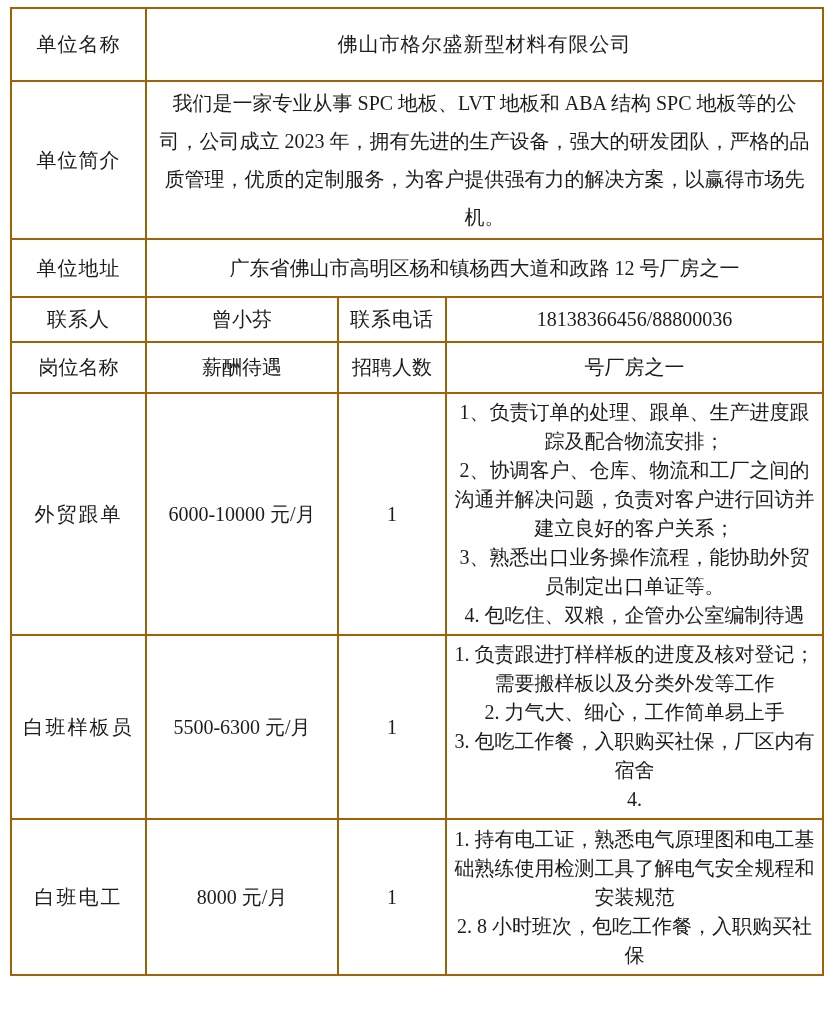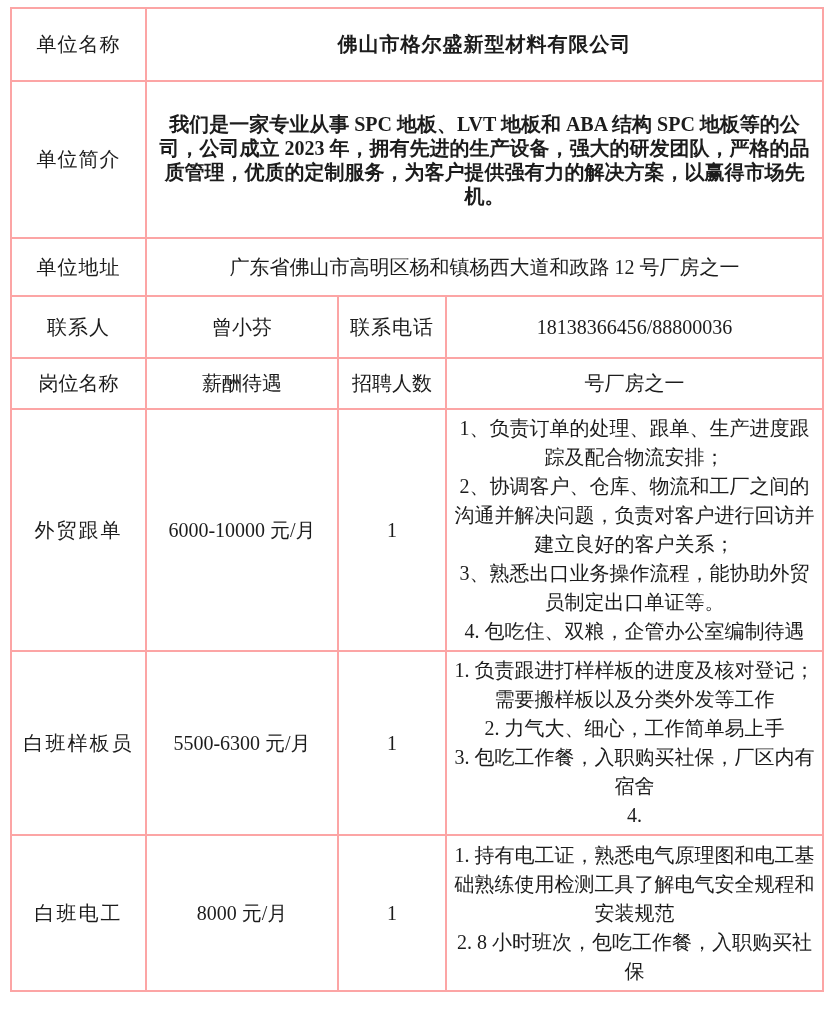--- a/index.html
+++ b/index.html
@@ -18,43 +18,42 @@
   }
   table.jobsheet {
     position: absolute;
     left: 10px;
     top: 7px;
     width: 812px;
     border-collapse: collapse;
     table-layout: fixed;
   }
   table.jobsheet td {
-    border: 2px solid #fca5a5;
+    border: 2px solid #a16207;
     vertical-align: middle;
     text-align: center;
     font-size: 20px;
     padding: 2px 6px;
     overflow: hidden;
   }
   td.label-cell {
     font-size: 20px;
     letter-spacing: 1px;
   }
   td.company-name-cell {
-    font-weight: bold;
+    font-weight: normal;
     font-size: 21px;
     letter-spacing: 1px;
     border-radius: 10px;
   }
   td.intro-cell {
     text-align: justify;
     font-size: 21px;
-    line-height: 24px;
+    line-height: 38px;
     padding: 6px 9px 6px 8px;
-    font-weight: bold;
   }
   td.address-cell {
     text-align: left;
     font-size: 21px;
     padding-left: 8px;
   }
   td.value-cell {
     font-size: 20px;
   }
   td.header-cell {
@@ -95,21 +94,21 @@
     <tr style="height:157px;">
       <td class="label-cell">单位简介</td>
       <td class="intro-cell" colspan="3">我们是一家专业从事 SPC 地板、LVT 地板和 ABA 结构 SPC 地板等的公司，公司成立 2023 年，拥有先进的生产设备，强大的研发团队，严格的品质管理，优质的定制服务，为客户提供强有力的解决方案，以赢得市场先机。</td>
     </tr>
 
     <tr style="height:58px;">
       <td class="label-cell">单位地址</td>
       <td class="address-cell" colspan="3">广东省佛山市高明区杨和镇杨西大道和政路 12 号厂房之一</td>
     </tr>
 
-    <tr style="height:62px;">
+    <tr style="height:45px;">
       <td class="label-cell">联系人</td>
       <td class="value-cell">曾小芬</td>
       <td class="label-cell">联系电话</td>
       <td class="value-cell">18138366456/88800036</td>
     </tr>
 
     <tr style="height:51px;margin-top:45px;">
       <td class="header-cell">岗位名称</td>
       <td class="header-cell">薪酬待遇</td>
       <td class="header-cell">招聘人数</td>

